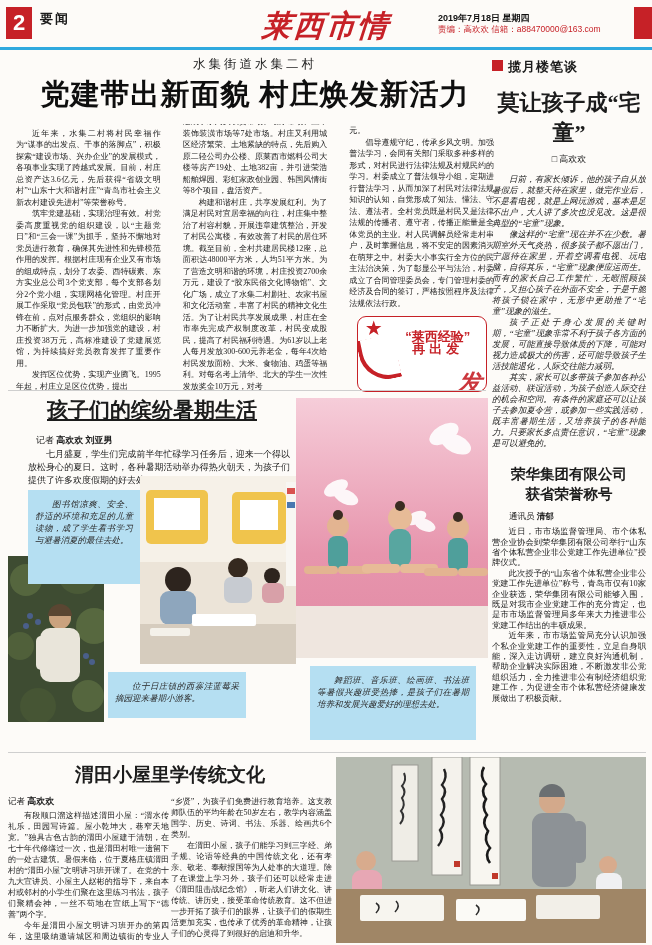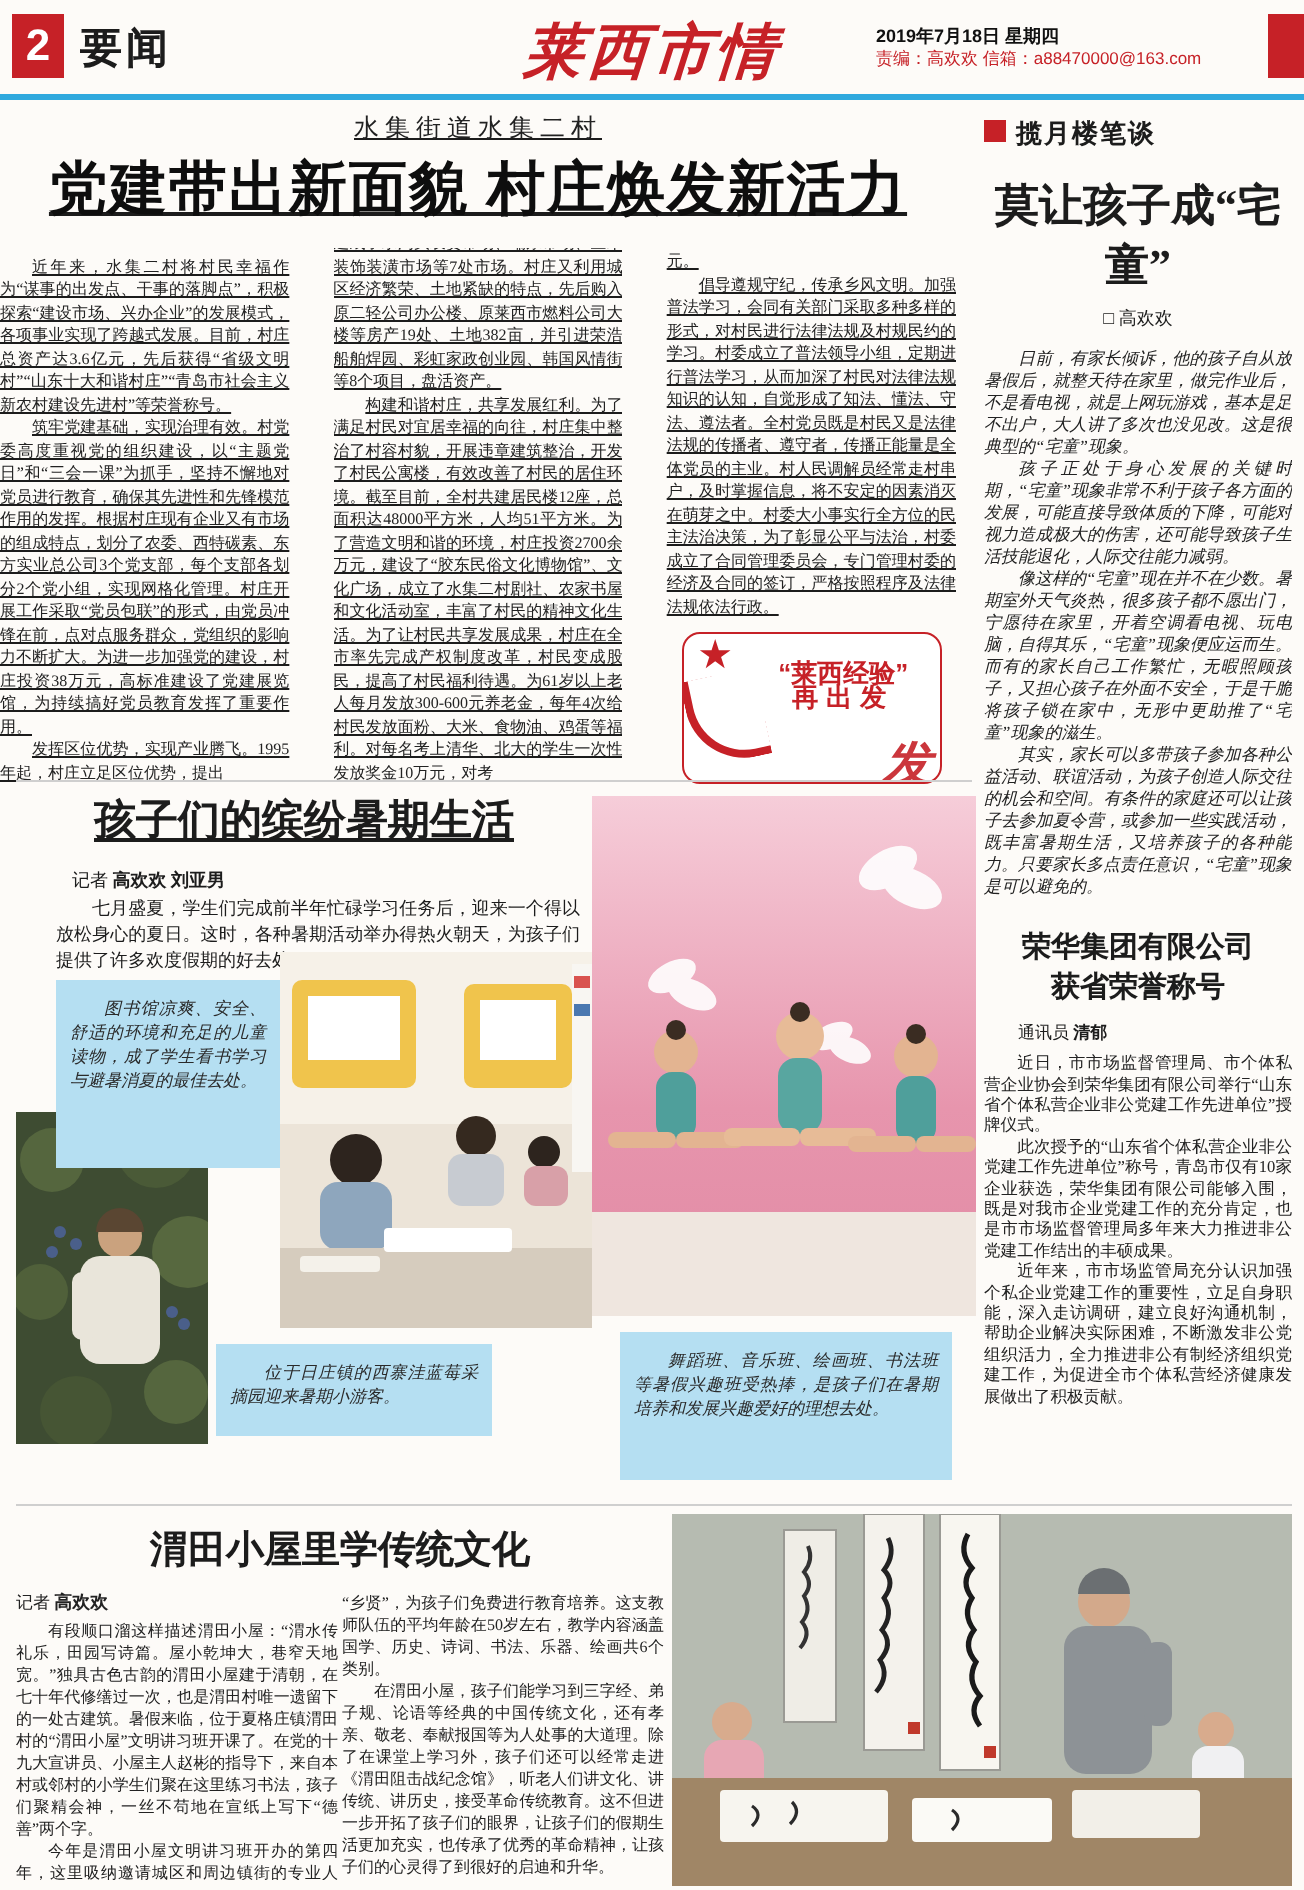--- a/index.html
+++ b/index.html
@@ -6,30 +6,30 @@
   body{
     width:652px;height:945px;position:relative;overflow:hidden;
     background:#fdfbf8;color:#1c1c1c;
     font-family:"Liberation Serif","DejaVu Serif",serif;
   }
   .abs{position:absolute;}
   .sans{font-family:"Liberation Sans","DejaVu Sans",sans-serif;}
   
   .pagenum{left:6px;top:7px;width:26px;height:32px;background:#c62127;color:#fff;
     font-size:22px;font-weight:bold;text-align:center;line-height:32px;}
-  .sectionname{left:40px;top:10px;font-size:21px;font-weight:bold;letter-spacing:2px;}
+  .sectionname{left:40px;top:10px;font-size:13px;font-weight:bold;letter-spacing:2px;}
   .masthead{left:226px;top:6px;width:200px;text-align:center;font-size:30px;font-weight:bold;
     font-style:italic;color:#c62127;transform:skewX(-4deg);letter-spacing:2px;}
   .dateblock{left:438px;top:13px;font-size:9px;line-height:11px;}
   .dateblock .l1{font-weight:bold;color:#111;}
   .dateblock .l2{color:#c62127;font-size:8.5px;}
   .cornerbox{left:634px;top:7px;width:18px;height:32px;background:#c62127;}
   .headrule{left:0;top:47px;width:652px;height:3px;background:#2fa9de;}
   
-  .main{left:0;top:56px;width:478px;height:336px;overflow:hidden;text-decoration:underline;}
+  .main{left:16px;top:56px;width:478px;height:336px;overflow:hidden;}
   .kicker{text-align:center;font-size:12.5px;letter-spacing:3px;color:#222;}
   .headline{text-align:center;font-size:29px;font-weight:900;letter-spacing:1px;
     color:#0e0e0e;margin-top:2px;}
   .cols{display:flex;gap:22px;margin-top:9px;height:268px;overflow:hidden;align-items:flex-end;}
   .col{flex:1;font-size:8px;line-height:11.5px;text-align:justify;color:#222;overflow:hidden;}
   .para{text-indent:2em;margin:0;}
   .para.noind{text-indent:0;}
   .byline{font-size:8.5px;margin:0 0 3px 0;}
   .byline b{font-size:9px;}
   
@@ -112,22 +112,22 @@
       </div>
     </div>
   </div>
 </div>
 
 <div class="abs sidebar">
   <div class="s-head sans"><span class="sq"></span><span>揽月楼笔谈</span></div>
   <div class="essay-title">莫让孩子成“宅童”</div>
   <div class="essay-author">□ 高欢欢</div>
   <p class="s-para kai">日前，有家长倾诉，他的孩子自从放暑假后，就整天待在家里，做完作业后，不是看电视，就是上网玩游戏，基本是足不出户，大人讲了多次也没见改。这是很典型的“宅童”现象。</p>
+  <p class="s-para kai">像这样的“宅童”现在并不在少数。暑期室外天气炎热，很多孩子都不愿出门，宁愿待在家里，开着空调看电视、玩电脑，自得其乐，“宅童”现象便应运而生。而有的家长自己工作繁忙，无暇照顾孩子，又担心孩子在外面不安全，于是干脆将孩子锁在家中，无形中更助推了“宅童”现象的滋生。</p>
   <p class="s-para kai">孩子正处于身心发展的关键时期，“宅童”现象非常不利于孩子各方面的发展，可能直接导致体质的下降，可能对视力造成极大的伤害，还可能导致孩子生活技能退化，人际交往能力减弱。</p>
-  <p class="s-para kai">像这样的“宅童”现在并不在少数。暑期室外天气炎热，很多孩子都不愿出门，宁愿待在家里，开着空调看电视、玩电脑，自得其乐，“宅童”现象便应运而生。而有的家长自己工作繁忙，无暇照顾孩子，又担心孩子在外面不安全，于是干脆将孩子锁在家中，无形中更助推了“宅童”现象的滋生。</p>
   <p class="s-para kai">其实，家长可以多带孩子参加各种公益活动、联谊活动，为孩子创造人际交往的机会和空间。有条件的家庭还可以让孩子去参加夏令营，或参加一些实践活动，既丰富暑期生活，又培养孩子的各种能力。只要家长多点责任意识，“宅童”现象是可以避免的。</p>
   <div class="honor-title">
     <div>荣华集团有限公司</div>
     <div>获省荣誉称号</div>
   </div>
   <div class="honor-byline"><span>通讯员</span> <b>清郁</b></div>
   <p class="honor-para">近日，市市场监督管理局、市个体私营企业协会到荣华集团有限公司举行“山东省个体私营企业非公党建工作先进单位”授牌仪式。</p>
   <p class="honor-para">此次授予的“山东省个体私营企业非公党建工作先进单位”称号，青岛市仅有10家企业获选，荣华集团有限公司能够入围，既是对我市企业党建工作的充分肯定，也是市市场监督管理局多年来大力推进非公党建工作结出的丰硕成果。</p>
   <p class="honor-para">近年来，市市场监管局充分认识加强个私企业党建工作的重要性，立足自身职能，深入走访调研，建立良好沟通机制，帮助企业解决实际困难，不断激发非公党组织活力，全力推进非公有制经济组织党建工作，为促进全市个体私营经济健康发展做出了积极贡献。</p>
 </div>

